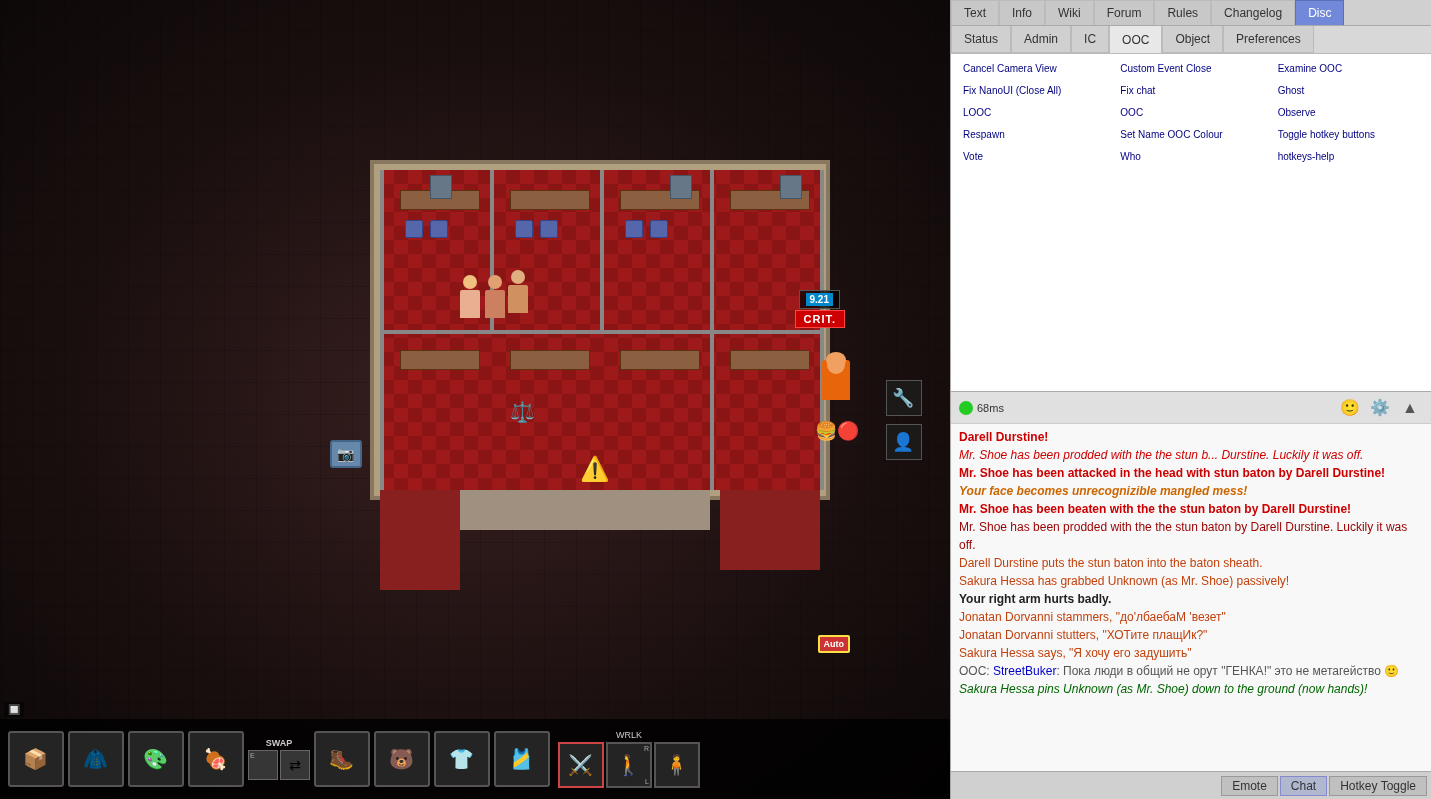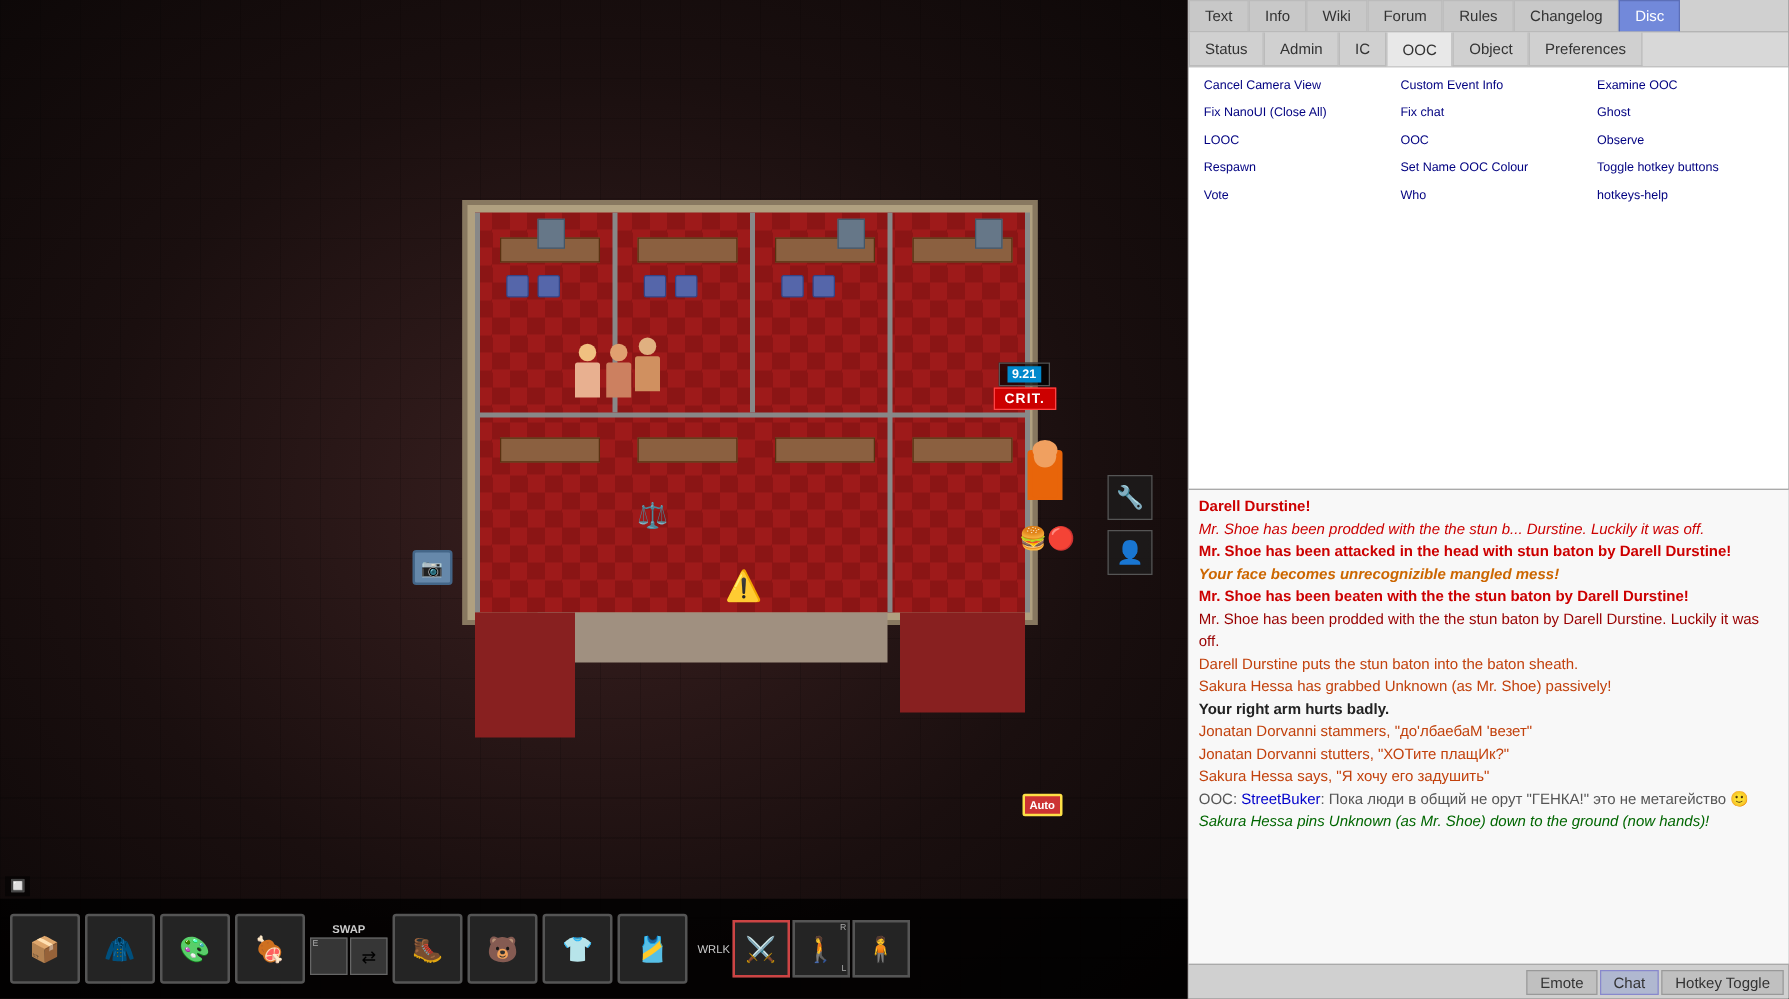--- a/index.html
+++ b/index.html
@@ -448,21 +448,21 @@
     <div class="toolbar-slot">
       <span style="font-size:20px;">🐻</span>
     </div>
     <div class="toolbar-slot">
       <span style="font-size:20px;">👕</span>
     </div>
     <div class="toolbar-slot">
       <span style="font-size:20px;">🎽</span>
     </div>
 
-    <div style="display:flex; align-items:center; gap:2px; margin-left:4px;">
+    <div style="display:flex; flex-direction:column; align-items:center; gap:2px; margin-left:4px;">
       <div style="font-size:9px; color:#ccc;">WRLK</div>
       <div style="display:flex; gap:2px;">
         <div style="width:46px; height:46px; background:rgba(40,40,40,0.9); border:2px solid #cc4444; display:flex; align-items:center; justify-content:center; font-size:20px;">⚔️</div>
         <div style="width:46px; height:46px; background:rgba(40,40,40,0.9); border:2px solid #555; display:flex; align-items:center; justify-content:center; font-size:20px; position:relative;">
           🚶
           <span style="position:absolute; top:1px; right:1px; font-size:7px; color:#aaa;">R</span>
           <span style="position:absolute; bottom:1px; right:1px; font-size:7px; color:#aaa;">L</span>
         </div>
         <div style="width:46px; height:46px; background:rgba(40,40,40,0.9); border:2px solid #555; display:flex; align-items:center; justify-content:center; font-size:20px;">🧍</div>
       </div>
@@ -491,39 +491,50 @@
     <div class="status-tab">Admin</div>
     <div class="status-tab">IC</div>
     <div class="status-tab active">OOC</div>
     <div class="status-tab">Object</div>
     <div class="status-tab">Preferences</div>
   </div>
 
   <div id="content-area">
     <div id="menu-grid">
       <div class="menu-item">Cancel Camera View</div>
-      <div class="menu-item">Custom Event Info</div>
+      <div class="menu-item">Custom Event Close</div>
       <div class="menu-item">Examine OOC</div>
       <div class="menu-item">Fix NanoUI (Close All)</div>
       <div class="menu-item">Fix chat</div>
       <div class="menu-item">Ghost</div>
       <div class="menu-item">LOOC</div>
       <div class="menu-item">OOC</div>
       <div class="menu-item">Observe</div>
       <div class="menu-item">Respawn</div>
       <div class="menu-item">Set Name OOC Colour</div>
       <div class="menu-item">Toggle hotkey buttons</div>
       <div class="menu-item">Vote</div>
       <div class="menu-item">Who</div>
       <div class="menu-item">hotkeys-help</div>
     </div>
   </div>
 
   <div id="chat-container">
 
+    <div id="chat-header">
+      <div id="ping-indicator">
+        <div id="ping-dot"></div>
+        <span>68ms</span>
+      </div>
+      <div style="display:flex; gap:4px; align-items:center;">
+        <button class="chat-icon-btn" title="Emoji">🙂</button>
+        <button class="chat-icon-btn" title="Settings">⚙️</button>
+        <button class="chat-icon-btn" title="Scroll">▲</button>
+      </div>
+    </div>
 
     <div id="chat-messages">
       <div class="msg-red-bold">Darell Durstine!</div>
       <div class="msg-red-italic">Mr. Shoe has been prodded with the the stun b... Durstine. Luckily it was off.</div>
       <div class="msg-red-bold">Mr. Shoe has been attacked in the head with stun baton by Darell Durstine!</div>
       <div class="msg-orange-bold-italic">Your face becomes unrecognizible mangled mess!</div>
       <div class="msg-red-bold">Mr. Shoe has been beaten with the the stun baton by Darell Durstine!</div>
       <div class="msg-dark-red-italic">Mr. Shoe has been prodded with the the stun baton by Darell Durstine. Luckily it was off.</div>
       <div class="msg-normal">Darell Durstine puts the stun baton into the baton sheath.</div>
       <div class="msg-normal">Sakura Hessa has grabbed Unknown (as Mr. Shoe) passively!</div>

